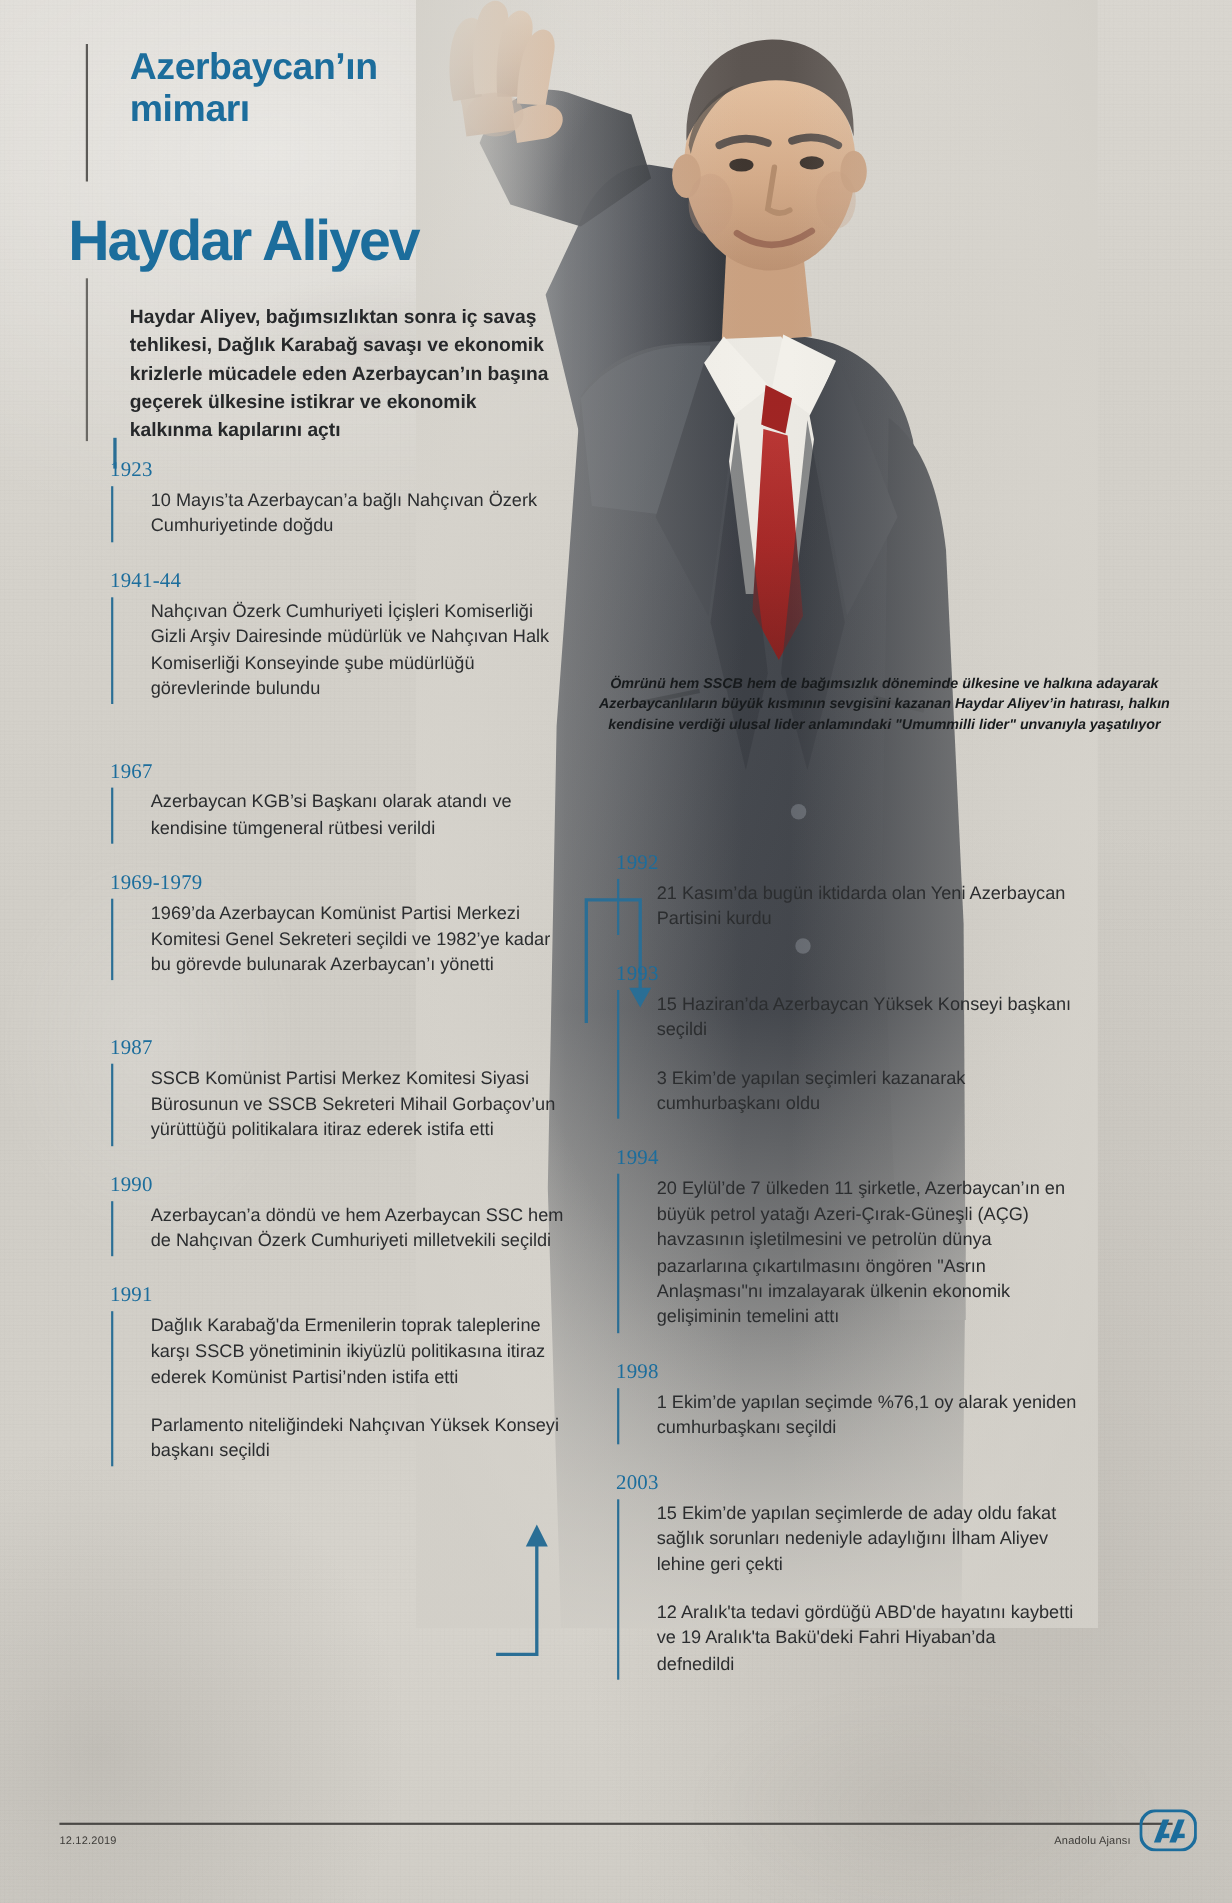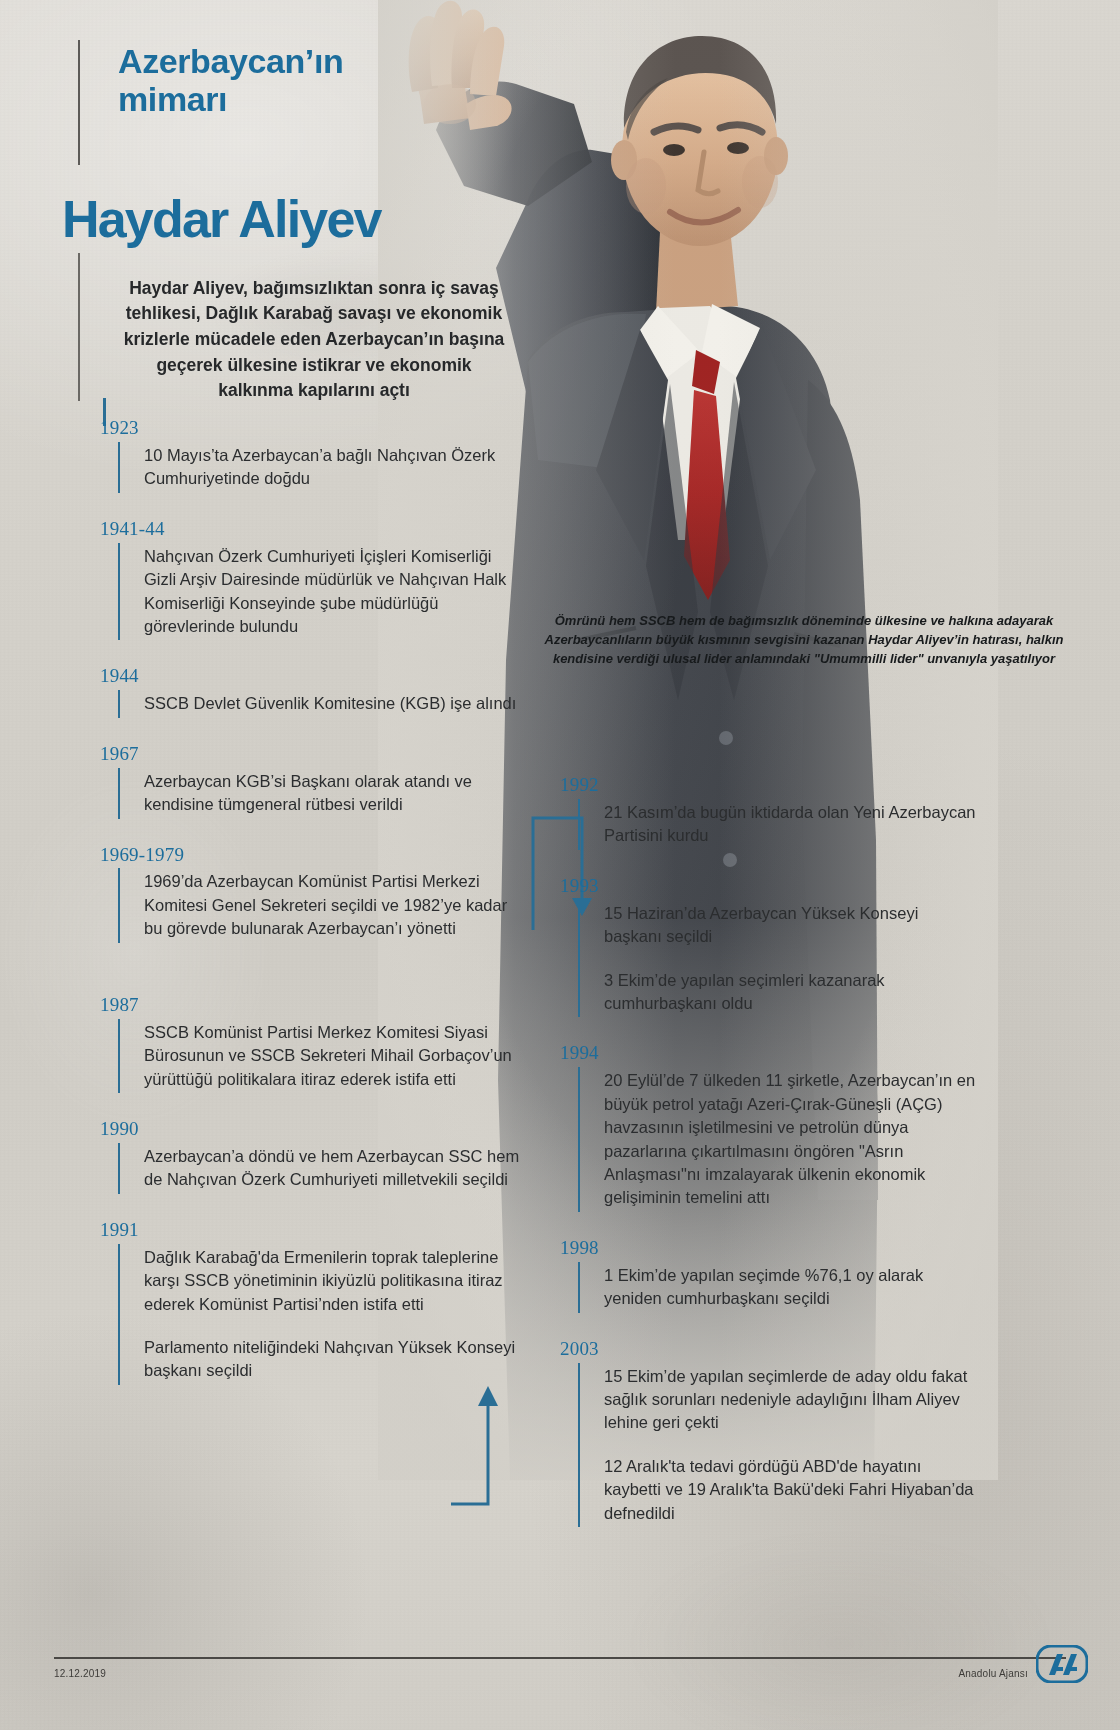--- a/index.html
+++ b/index.html
@@ -59,39 +59,39 @@
     position:absolute;left:62px;top:160px;width:620px;
     font-size:52px;line-height:.95;font-weight:bold;color:#1c6d9c;
     letter-spacing:-1.8px;
   }
   .intro-rule{
     position:absolute;left:78px;top:253px;width:2px;height:148px;
     background:#6a6864;
   }
   #intro{
     position:absolute;left:118px;top:258px;width:392px;
-    font-size:17.5px;line-height:1.47;font-weight:bold;color:#26282a;text-align:center;
+    font-size:17.5px;line-height:1.47;font-weight:bold;color:#26282a;
   }
 
   
   .col{position:absolute;}
   #colL{left:100px;top:418px;width:420px;}
   #colR{left:560px;top:775px;width:420px;}
 
   .tl-item{position:relative;}
   .tl-year{
     font-family:"Liberation Serif", serif;
     font-size:19px;line-height:1.05;color:#1c6d9c;
     margin:0 0 4px 0;letter-spacing:.2px;
   }
   .tl-body{
     position:relative;
     border-left:2.5px solid #2a6e95;
-    padding:2px 0 2px 24px;
-    margin-left:18px;
+    padding:2px 0 2px 34px;
+    margin-left:1px;
   }
   .tl-p{
     font-size:16.5px;line-height:1.42;color:#2b2d2f;margin:0;
   }
   .tl-p + .tl-p{margin-top:20px;}
   .tl-gap{height:26px;}
 
   
   #lead-line{
     position:absolute;left:103px;top:398px;width:2.5px;height:28px;
@@ -287,26 +287,20 @@
         </div>
       </div>
       <div class="tl-gap"></div>
       <div class="tl-item">
         <div class="tl-year">1941-44</div>
         <div class="tl-body">
           <p class="tl-p">Nahçıvan Özerk Cumhuriyeti İçişleri Komiserliği Gizli Arşiv Dairesinde müdürlük ve Nahçıvan Halk Komiserliği Konseyinde şube müdürlüğü görevlerinde bulundu</p>
         </div>
       </div>
       <div class="tl-gap"></div>
-      <div class="tl-item">
-        <div class="tl-year">1944</div>
-        <div class="tl-body">
-          <p class="tl-p">SSCB Devlet Güvenlik Komitesine (KGB) işe alındı</p>
-        </div>
-      </div>
       <div class="tl-gap"></div>
       <div class="tl-item">
         <div class="tl-year">1967</div>
         <div class="tl-body">
           <p class="tl-p">Azerbaycan KGB’si Başkanı olarak atandı ve kendisine tümgeneral rütbesi verildi</p>
         </div>
       </div>
       <div class="tl-gap"></div>
       <div class="tl-item">
         <div class="tl-year">1969-1979</div>

